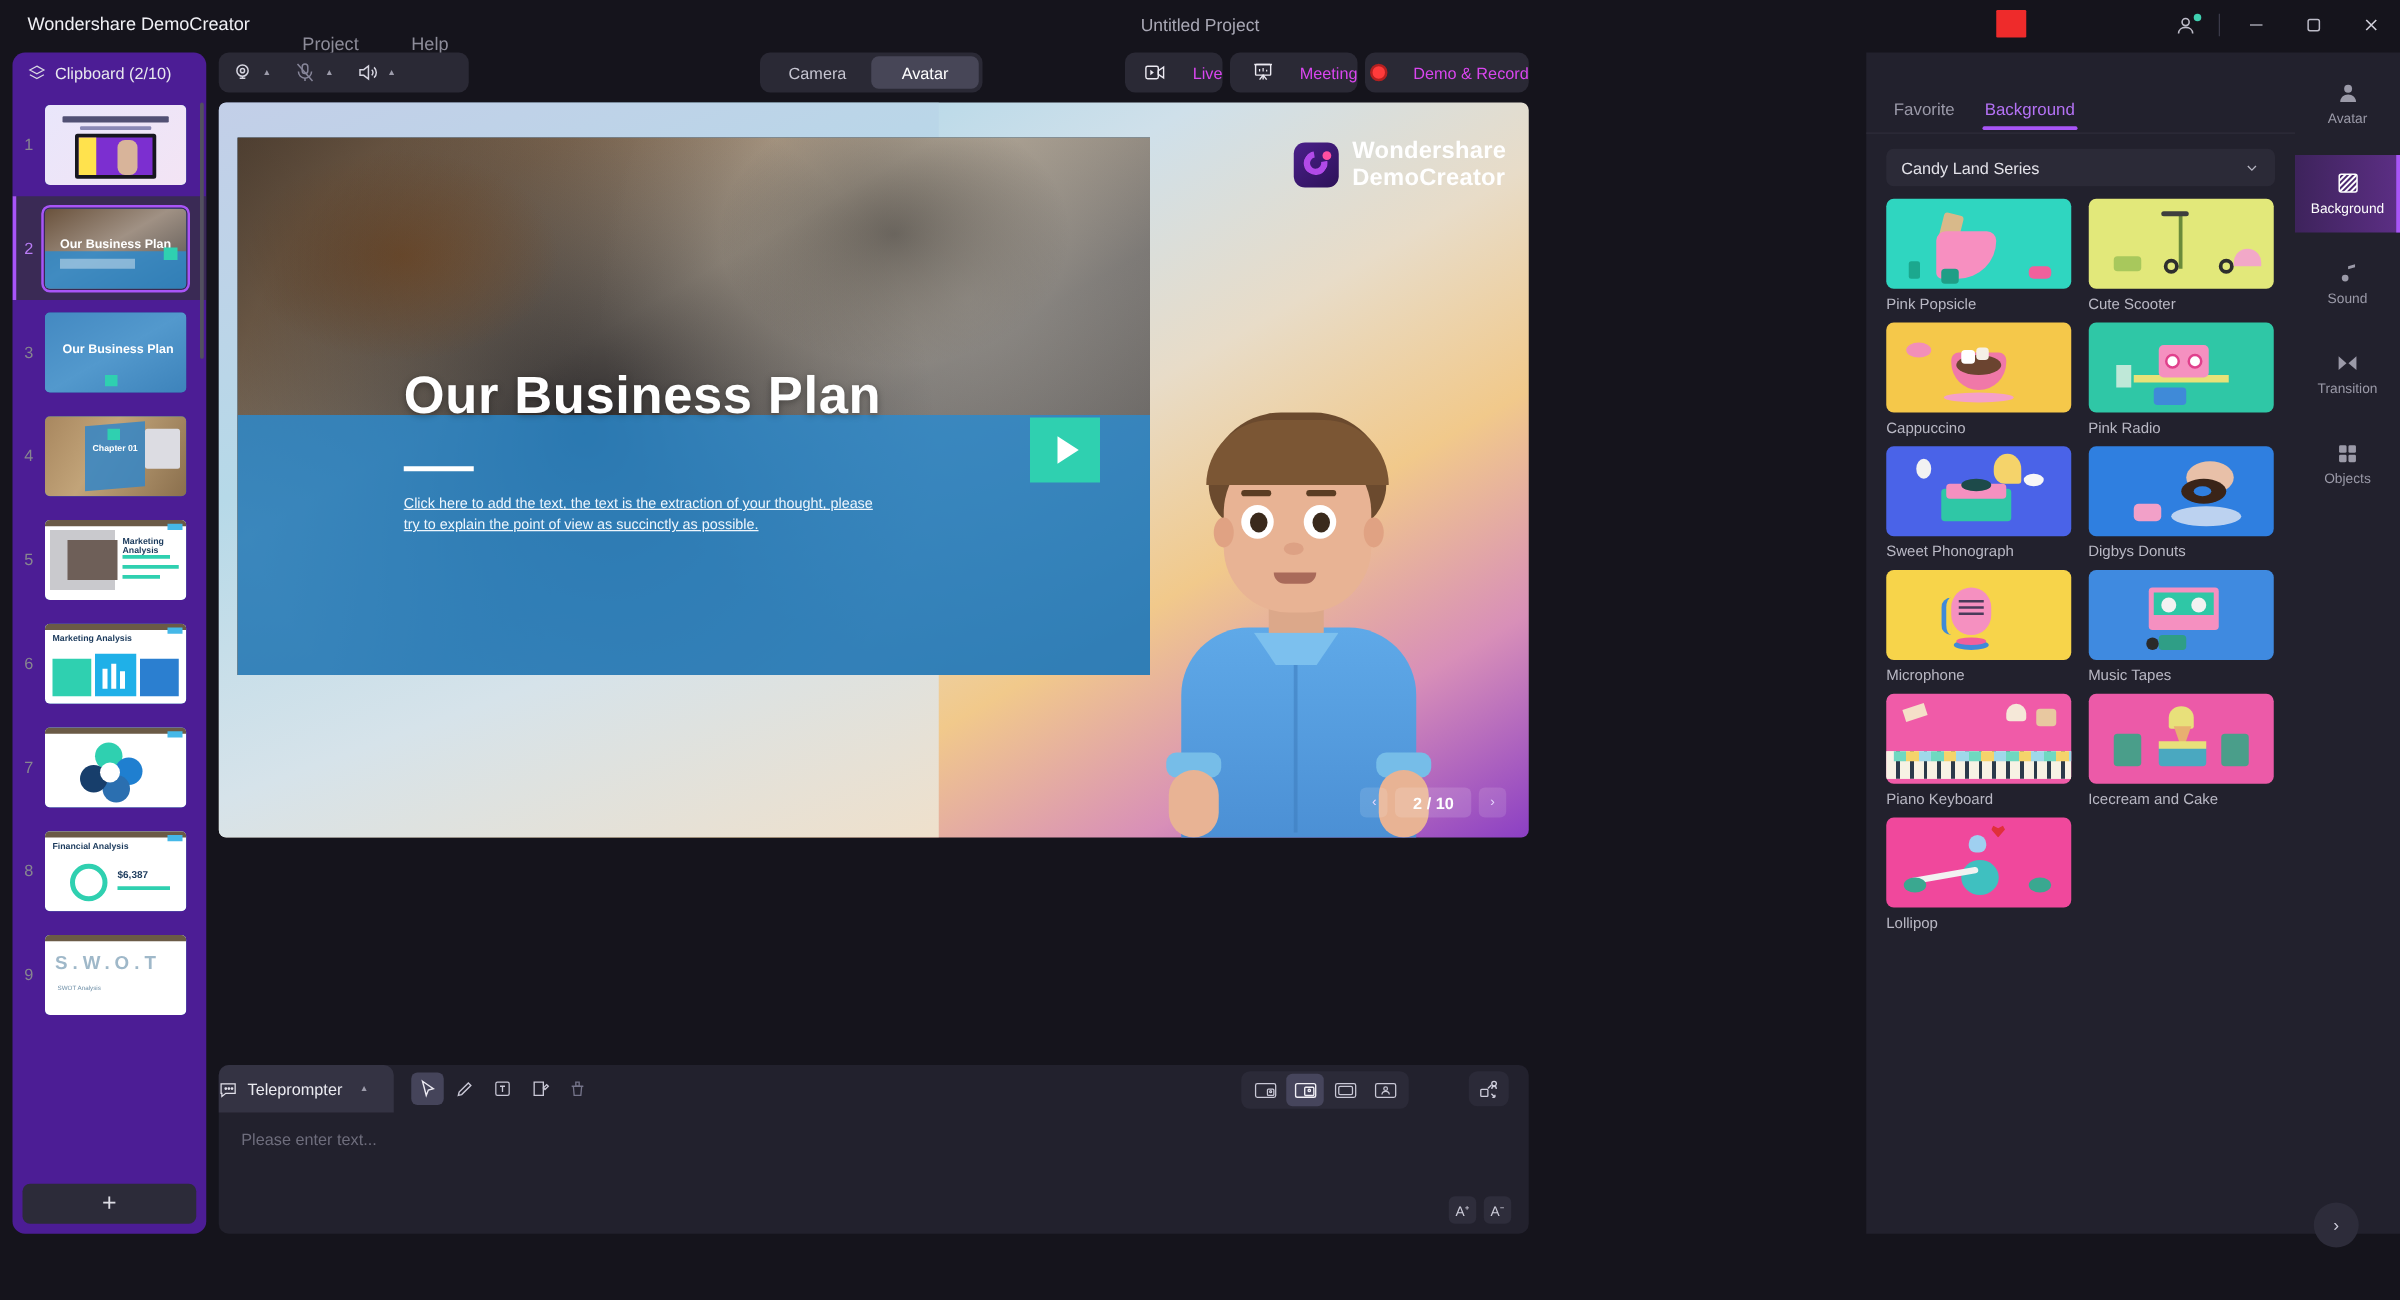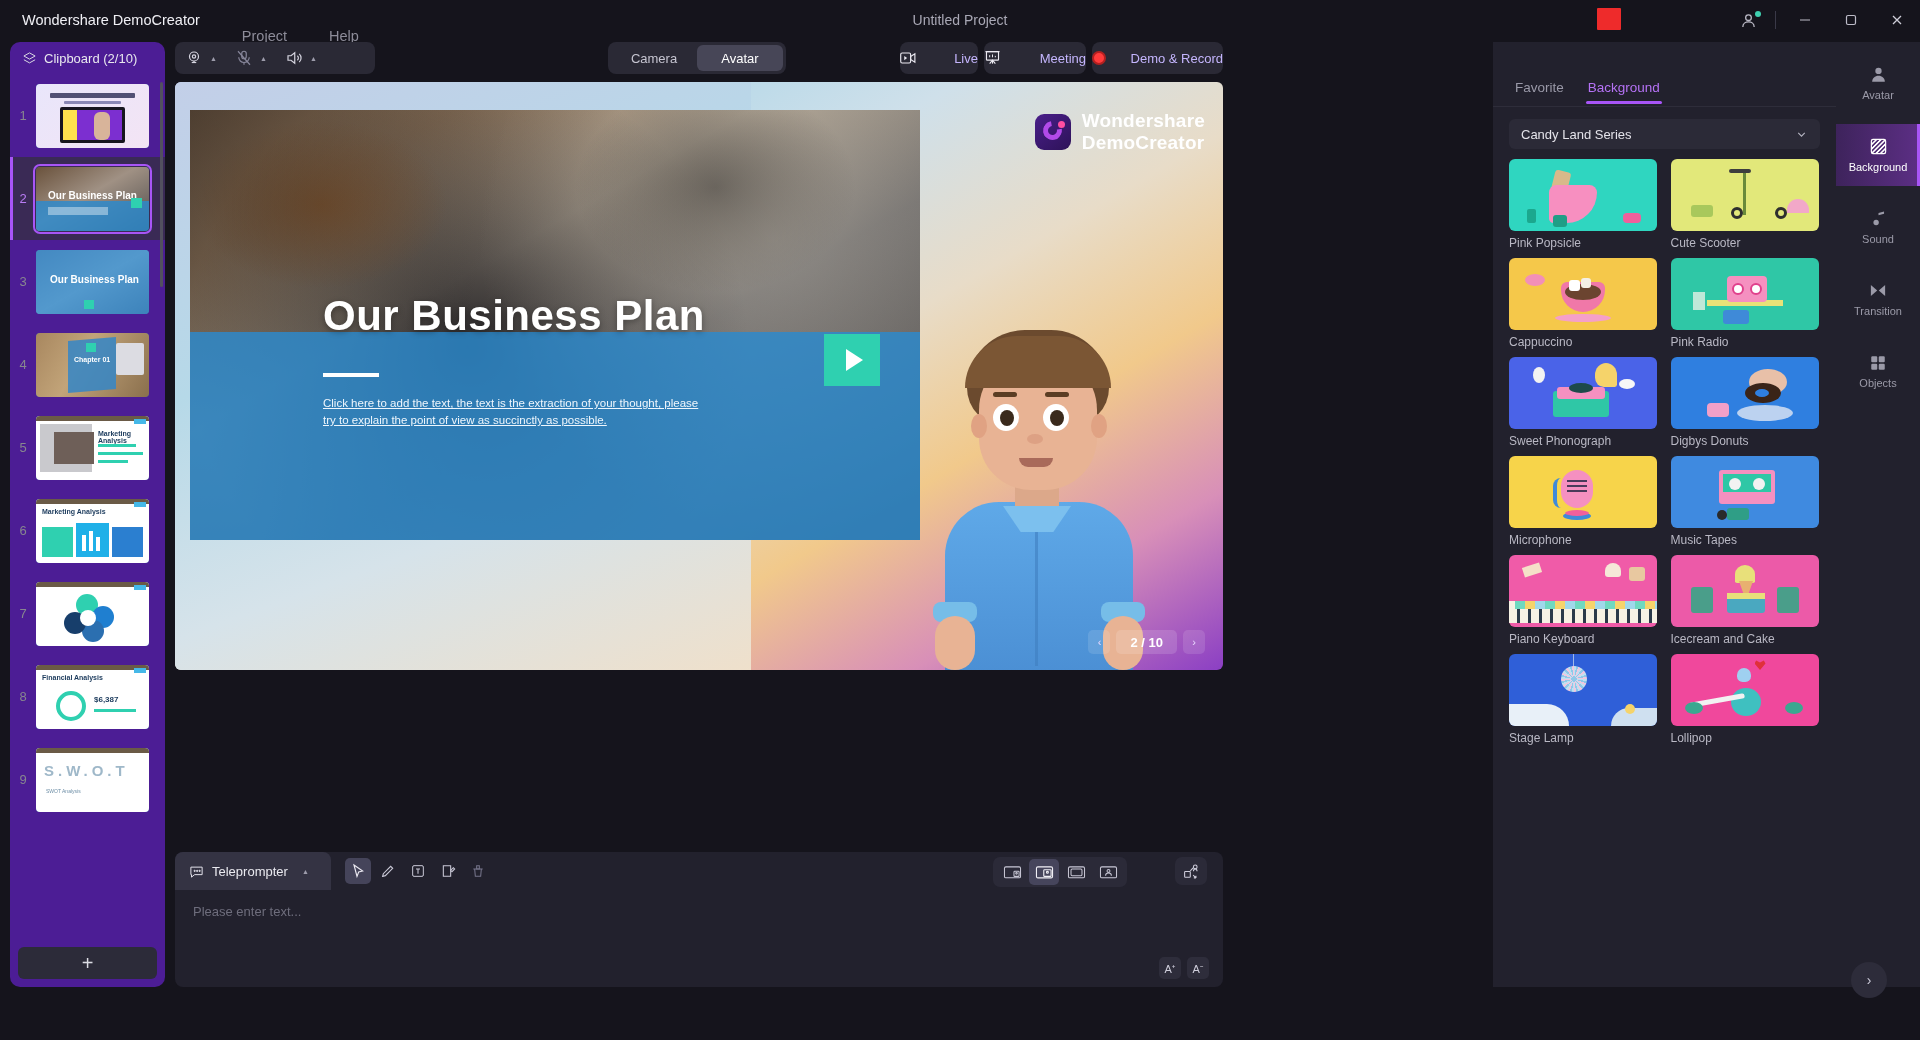--- a/index.html
+++ b/index.html
@@ -89,22 +89,22 @@
   }
   #mode-seg { left: 608px; width: 178px; }
   .seg-btn {
     flex: 1; height: 26px; display: flex; align-items: center; justify-content: center;
     font-size: 13px; color: #c6c5d1; border-radius: 6px;
   }
   .seg-btn.on { background: #474657; color: #fff; }
 
   .tbtn {
     position: absolute; top: 42px; height: 32px; border-radius: 8px;
-    background: #2a2935; display: flex; align-items: center; justify-content: space-between;
-    gap: 21px; font-size: 13px; color: #c4b5fd;
+    background: #2a2935; display: flex; align-items: center; justify-content: flex-end;
+    gap: 21px; font-size: 13px; color: #d946ef;
   }
   #btn-live    { left: 900px;  width: 78px; }
   #btn-meeting { left: 984px;  width: 102px; }
   #btn-record  { left: 1092px; width: 131px; }
   .rec-dot { width: 14px; height: 14px; border-radius: 50%; background: #ff3b3b; border: 2px solid #b32020; }
 
   
   #stage {
     position: absolute; left: 175px; top: 82px; width: 1048px; height: 588px;
     border-radius: 6px; overflow: hidden;
@@ -207,22 +207,22 @@
     display:flex;align-items:center;justify-content:center; color:#fff; font-size:13px; font-weight:bold;
   }
 
   
   #tele-panel {
     position: absolute; left: 175px; top: 852px; width: 1048px; height: 135px;
     background: #22212d; border-radius: 8px;
   }
   #tele-bar { position:relative; height: 38px; display:flex; align-items:center; }
   #tele-chip {
-    width: 156px; height: 38px; background: #343343; border-radius: 8px 8px 0 0;
-    display:flex; align-items:center; gap:8px; padding-left: 14px; font-size: 13px; color:#eaeaf0;
+    width: 140px; height: 38px; background: #343343; border-radius: 8px 8px 0 0;
+    display:flex; align-items:center; gap:8px; font-size: 13px; color:#eaeaf0;
   }
   #tool-row { display:flex; align-items:center; gap:4px; margin-left: 14px; }
   .tool { width:26px;height:26px;border-radius:5px;display:flex;align-items:center;justify-content:center; }
   .tool.on { background:#45445a; }
   #layout-row { position:absolute; right: 96px; top: 5px; display:flex; align-items:center; gap:2px;
                 background:#2b2a38; border-radius:7px; padding:2px 4px; }
   .lay { width:30px;height:26px;border-radius:5px;display:flex;align-items:center;justify-content:center; }
   .lay.on { background:#46455c; }
   #share-btn { position:absolute; right:16px; top:5px; width:32px;height:28px;border-radius:7px;
                background:#2b2a38; display:flex;align-items:center;justify-content:center; }
@@ -758,30 +758,20 @@
           <div style="position:absolute;left:64px;top:10px;width:20px;height:18px;background:#e8e07a;border-radius:50% 50% 10% 10%"></div>
           <div style="position:absolute;left:68px;top:26px;width:0;height:0;border-left:7px solid transparent;border-right:7px solid transparent;border-top:20px solid #e8b070"></div>
           <div style="position:absolute;left:56px;bottom:14px;width:38px;height:18px;background:#4aa8c0;border-radius:3px"></div>
           <div style="position:absolute;left:56px;bottom:28px;width:38px;height:6px;background:#e8e07a"></div>
           <div style="position:absolute;left:20px;bottom:14px;width:22px;height:26px;background:#4a9e8a;border-radius:3px"></div>
           <div style="position:absolute;right:20px;bottom:14px;width:22px;height:26px;background:#4a9e8a;border-radius:3px"></div>
         </div>
         <div class="bg-label">Icecream and Cake</div>
       </div>
       <div class="bg-card">
-        <div class="bg-thumb" style="background:#2f5fd8;">
-          <div style="position:absolute;left:64px;top:0;width:1px;height:14px;background:#9fb8e8"></div>
-          <div style="position:absolute;left:52px;top:12px;width:26px;height:26px;border-radius:50%;background:repeating-conic-gradient(#bfe0f0 0 10deg,#8fc8e8 10deg 20deg,#f0c8e0 20deg 30deg)"></div>
-          <div style="position:absolute;left:0;bottom:0;width:60px;height:22px;background:#e8f0f8;border-radius:0 40px 0 0"></div>
-          <div style="position:absolute;right:0;bottom:0;width:46px;height:18px;background:#cfe0f0;border-radius:40px 0 0 0"></div>
-          <div style="position:absolute;right:22px;bottom:12px;width:10px;height:10px;border-radius:50%;background:#f5d36a"></div>
-        </div>
-        <div class="bg-label">Stage Lamp</div>
-      </div>
-      <div class="bg-card">
         <div class="bg-thumb" style="background:#f0489c;">
           <div style="position:absolute;left:84px;top:6px;width:11px;height:10px;background:#e0303a;clip-path:polygon(50% 100%,0 35%,15% 5%,50% 25%,85% 5%,100% 35%)"></div>
           <div style="position:absolute;left:60px;top:34px;width:30px;height:28px;border-radius:50%;background:#3fc0c0"></div>
           <div style="position:absolute;left:18px;top:44px;width:56px;height:5px;background:#f2f2f2;transform:rotate(-10deg);border-radius:3px"></div>
           <div style="position:absolute;left:14px;bottom:12px;width:18px;height:12px;border-radius:50%;background:#3aa890"></div>
           <div style="position:absolute;right:16px;bottom:12px;width:18px;height:12px;border-radius:50%;background:#3aa890"></div>
           <div style="position:absolute;left:66px;top:14px;width:14px;height:14px;background:#9fd0f0;border-radius:50% 50% 40% 40%"></div>
         </div>
         <div class="bg-label">Lollipop</div>
       </div>

